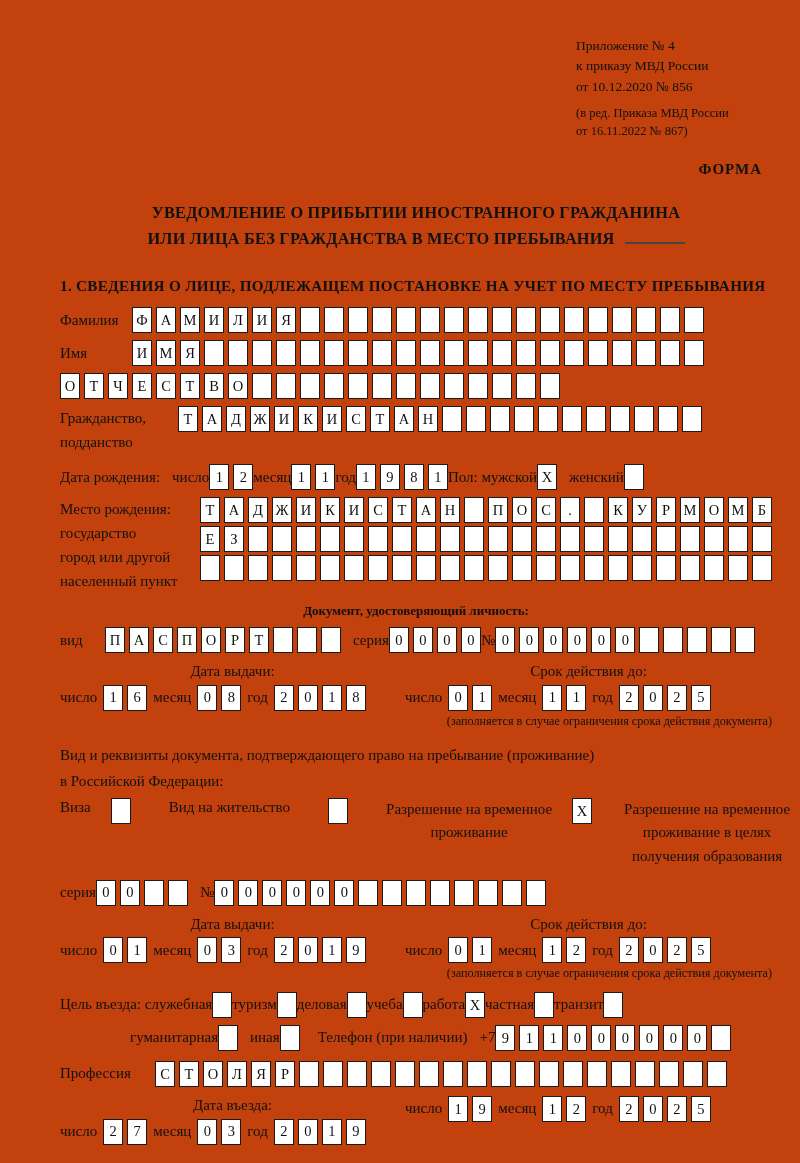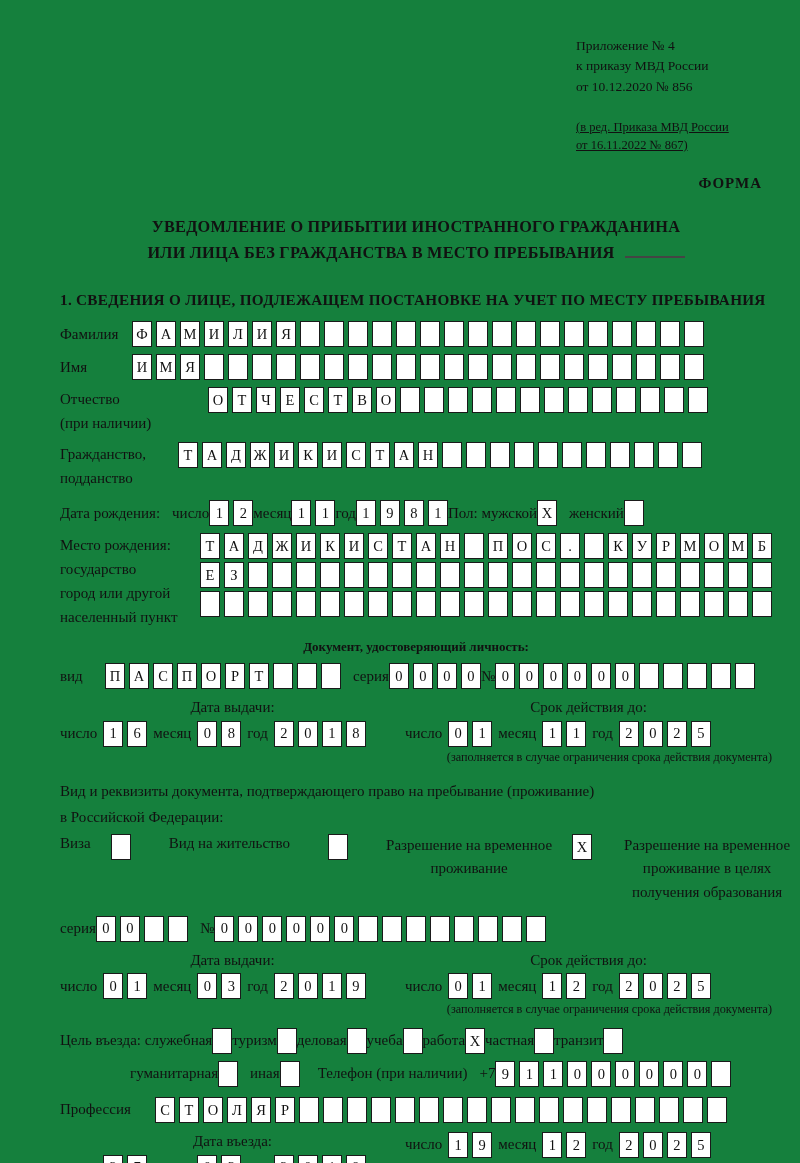--- a/index.html
+++ b/index.html
@@ -1,24 +1,24 @@
 <!DOCTYPE html>
 <html><head>
 <meta charset="utf-8">
 <style>
   html,body{margin:0;padding:0;background:#888;}
   .page{
     width:800px;height:1163px;box-sizing:border-box;margin:0 auto;
-    background:#15803d;color:#111;
+    background:#c2410c;color:#111;
     font-family:"Liberation Serif","DejaVu Serif",serif;
     font-size:15px;line-height:1.3;
     padding:36px 28px 16px 60px;overflow:hidden;position:relative;
   }
   .header{margin-left:auto;width:196px;font-size:13.5px;line-height:1.5;}
-  .header .amend{font-size:12.5px;margin-top:21px;line-height:1.45;text-decoration:underline;}
+  .header .amend{font-size:12.5px;margin-top:7px;line-height:1.45;}
   .forma{text-align:right;font-weight:bold;font-size:15px;letter-spacing:1px;margin:20px 10px 0 0;}
   .title{text-align:center;font-weight:bold;font-size:16.3px;line-height:1.6;margin-top:20px;letter-spacing:.2px;}
   .blank-line{display:inline-block;width:60px;height:14px;border-bottom:2.5px solid #444;margin-left:10px;}
   .sec-head{font-weight:bold;font-size:15.2px;letter-spacing:.3px;margin-top:24px;white-space:nowrap;}
   .frow{display:flex;align-items:center;margin-top:7px;}
   .frow.top{align-items:flex-start;}
   .lbl{flex:none;}
   .lblcol{flex:none;line-height:1.6;}
   .w72{width:72px;}  .w148{width:148px;} .w118{width:118px;} .w140{width:140px;} .w95{width:95px;} .w45{width:45px;}
   .boxes{display:inline-flex;gap:4px;flex-wrap:nowrap;flex:none;}
@@ -115,24 +115,20 @@
         <span class="cbox"></span>
         <span class="cbox"></span>
         <span class="cbox"></span>
         <span class="cbox"></span>
         <span class="cbox"></span>
         <span class="cbox"></span>
       </span>
   </div>
 
   <div class="frow top">
-    <span class="lblcol w148">
-      <div>Отчество</div>
-      <div>(при наличии)</div>
-    </span>
     <span class="boxes">
         <span class="cbox">О</span>
         <span class="cbox">Т</span>
         <span class="cbox">Ч</span>
         <span class="cbox">Е</span>
         <span class="cbox">С</span>
         <span class="cbox">Т</span>
         <span class="cbox">В</span>
         <span class="cbox">О</span>
         <span class="cbox"></span>

